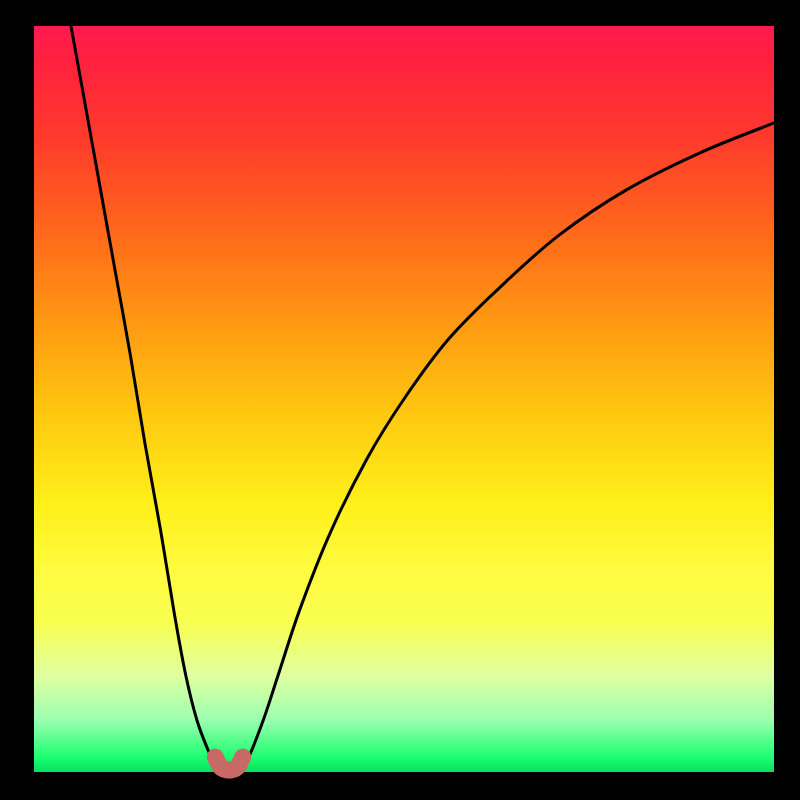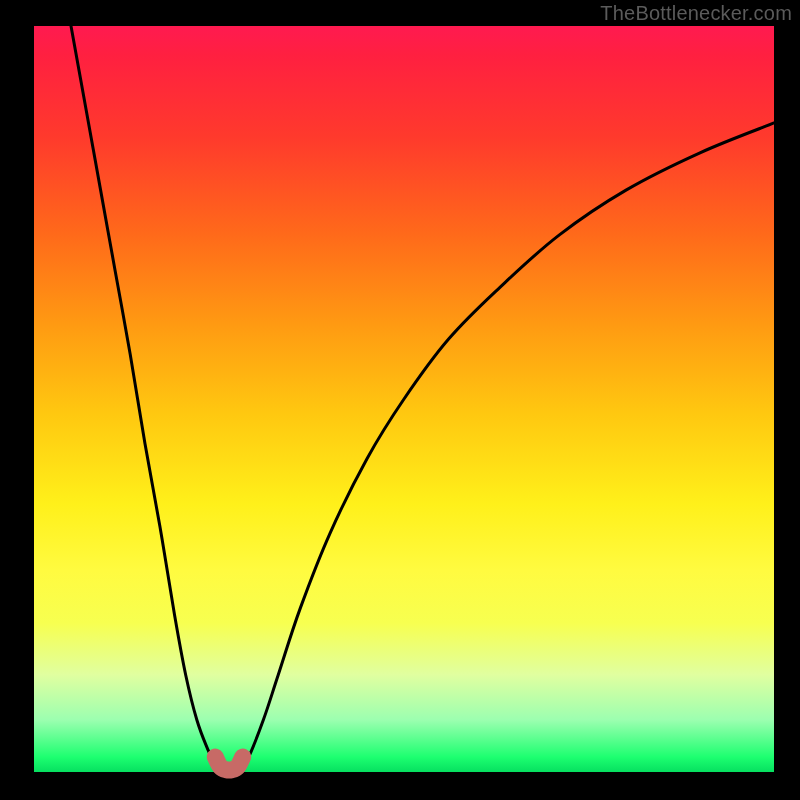--- a/index.html
+++ b/index.html
@@ -49,21 +49,20 @@
     inset: 0;
   }
 </style>
 </head>
 <body>
 
 <div class="frame">
 
   <div class="plot" id="plot" style="left: 34px; top: 26px; width: 740px; height: 746px;"></div>
 
-  <div class="watermark">TheBottlenecker.com</div>
 
   <svg class="curves" id="curves" width="800" height="800" viewBox="0 0 800 800">
       <path d="M 71 26 C 73.664 40.770799999999994, 80.47200000000001 78.51839999999999, 85.80000000000001 108.05999999999999 C 91.12800000000001 137.6016, 95.27199999999999 160.5784, 100.6 190.11999999999998 C 105.928 219.66159999999996, 110.072 242.63839999999996, 115.4 272.17999999999995 C 120.72800000000001 301.72159999999997, 124.87199999999999 323.3555999999999, 130.2 354.23999999999995 C 135.528 385.1244, 139.672 412.8756000000001, 145 443.76000000000005 C 150.328 474.6444, 154.472 494.93559999999997, 159.8 525.8199999999999 C 165.12800000000001 556.7044, 169.938 588.484, 174.6 615.34 C 179.262 642.196, 181.70399999999998 656.2207999999999, 185.7 675.02 C 189.696 693.8192, 192.804 706.352, 196.8 719.78 C 200.79600000000002 733.208, 204.57 741.5632, 207.89999999999998 749.62 C 211.22999999999996 757.6768, 213.0356 760.91444, 215.29999999999998 764.54 C 217.56439999999998 768.1655599999999, 219.5476 768.8220399999999, 220.48 769.762" fill="none" stroke="#000000" stroke-width="3" stroke-linecap="round"></path>
       <path d="M 239.72000000000003 769.762 C 241.31840000000003 767.47924, 244.3376 766.07676, 248.6 757.08 C 252.86239999999998 748.08324, 258.07199999999995 734.5508, 263.4 719.78 C 268.728 705.0092, 271.54 695.162, 278.20000000000005 675.02 C 284.86000000000007 654.8779999999999, 291.07599999999996 633.3932, 300.4 607.88 C 309.724 582.3668, 318.012 560.136, 330 533.28 C 341.988 506.424, 353.68 482.85040000000004, 367 458.68000000000006 C 380.32 434.5096000000001, 389.348 420.4848, 404 399 C 418.652 377.5152, 431.08400000000006 359.46200000000005, 448.40000000000003 339.32000000000005 C 465.716 319.17800000000005, 480.22 305.89919999999995, 500.2 287.09999999999997 C 520.18 268.3008, 536.756 252.33640000000003, 559.4 234.88000000000002 C 582.044 217.42360000000002, 600.692 204.89079999999996, 626 190.11999999999998 C 651.308 175.3492, 673.36 164.90520000000004, 700 152.82000000000005 C 726.64 140.73480000000006, 760.68 128.3512, 774 122.98" fill="none" stroke="#000000" stroke-width="3" stroke-linecap="round"></path>
       <path d="M 215.29999999999998 757.08 C 216.23239999999998 758.82564, 218.482 764.4952400000001, 220.48 766.778 C 222.47799999999998 769.06076, 224.40200000000002 769.22488, 226.4 769.762 C 228.398 770.2991199999999, 229.58200000000002 770.2991199999999, 231.58 769.762 C 233.578 769.22488, 235.50200000000004 769.06076, 237.50000000000003 766.778 C 239.49800000000002 764.4952400000001, 241.74759999999998 758.82564, 242.67999999999998 757.08" fill="none" stroke="#c76a66" stroke-width="17" stroke-linecap="round" stroke-linejoin="round"></path>
     </svg>
 
 </div>
 
 </body></html>

